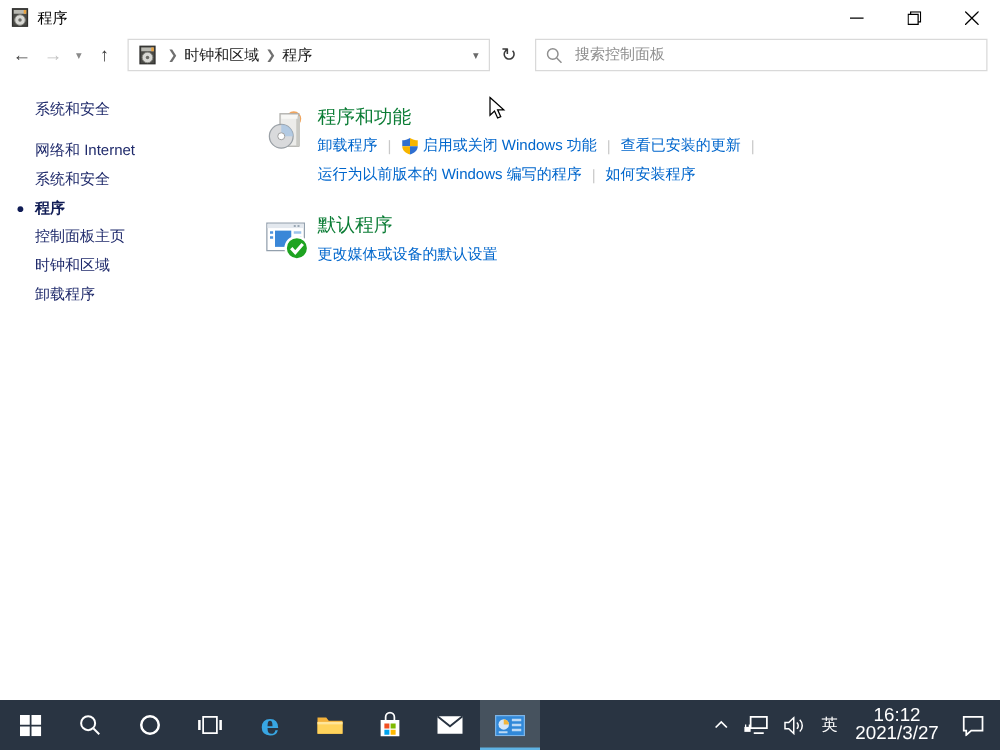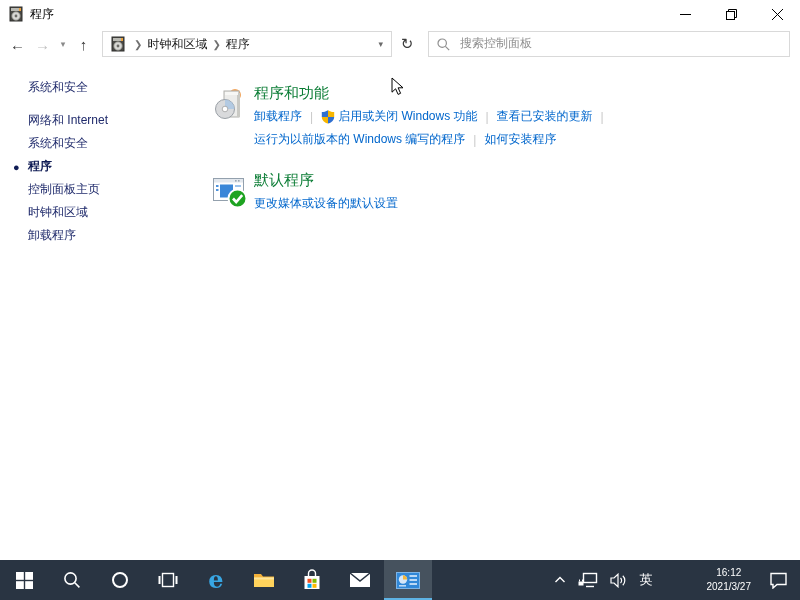--- a/index.html
+++ b/index.html
@@ -71,21 +71,21 @@
            display:flex;align-items:stretch;color:#fff;}
   .tb-left{display:flex;}
   .tb-cell{width:48px;display:flex;align-items:center;justify-content:center;position:relative;}
   .tb-cell.active{background:var(--taskbar-active-bg);}
   .tb-cell.active::after{content:"";position:absolute;left:0;right:0;bottom:0;height:2px;
            background:var(--taskbar-underline);}
   .edge-e{font-size:24px;font-weight:bold;color:#38a6e3;font-family:"DejaVu Serif",serif;line-height:1;}
   .tb-right{margin-left:auto;display:flex;align-items:center;}
   .tb-tray{display:flex;align-items:center;justify-content:center;padding:0 6px;height:100%;}
   .ime{font-size:13px;color:#fff;}
-  .clock{font-size:10px;line-height:14px;text-align:center;color:#fff;padding:0 8px;margin-left:40px;}
+  .clock{font-size:15px;line-height:14px;text-align:center;color:#fff;padding:0 8px;}
   .action-center{padding:0 12px 0 10px;}
 </style>
 </head>
 <body>
 
 <div class="window">
 
   <div class="titlebar">
     <span class="app-icon">
       <svg width="16" height="16" viewBox="0 0 16 16">

